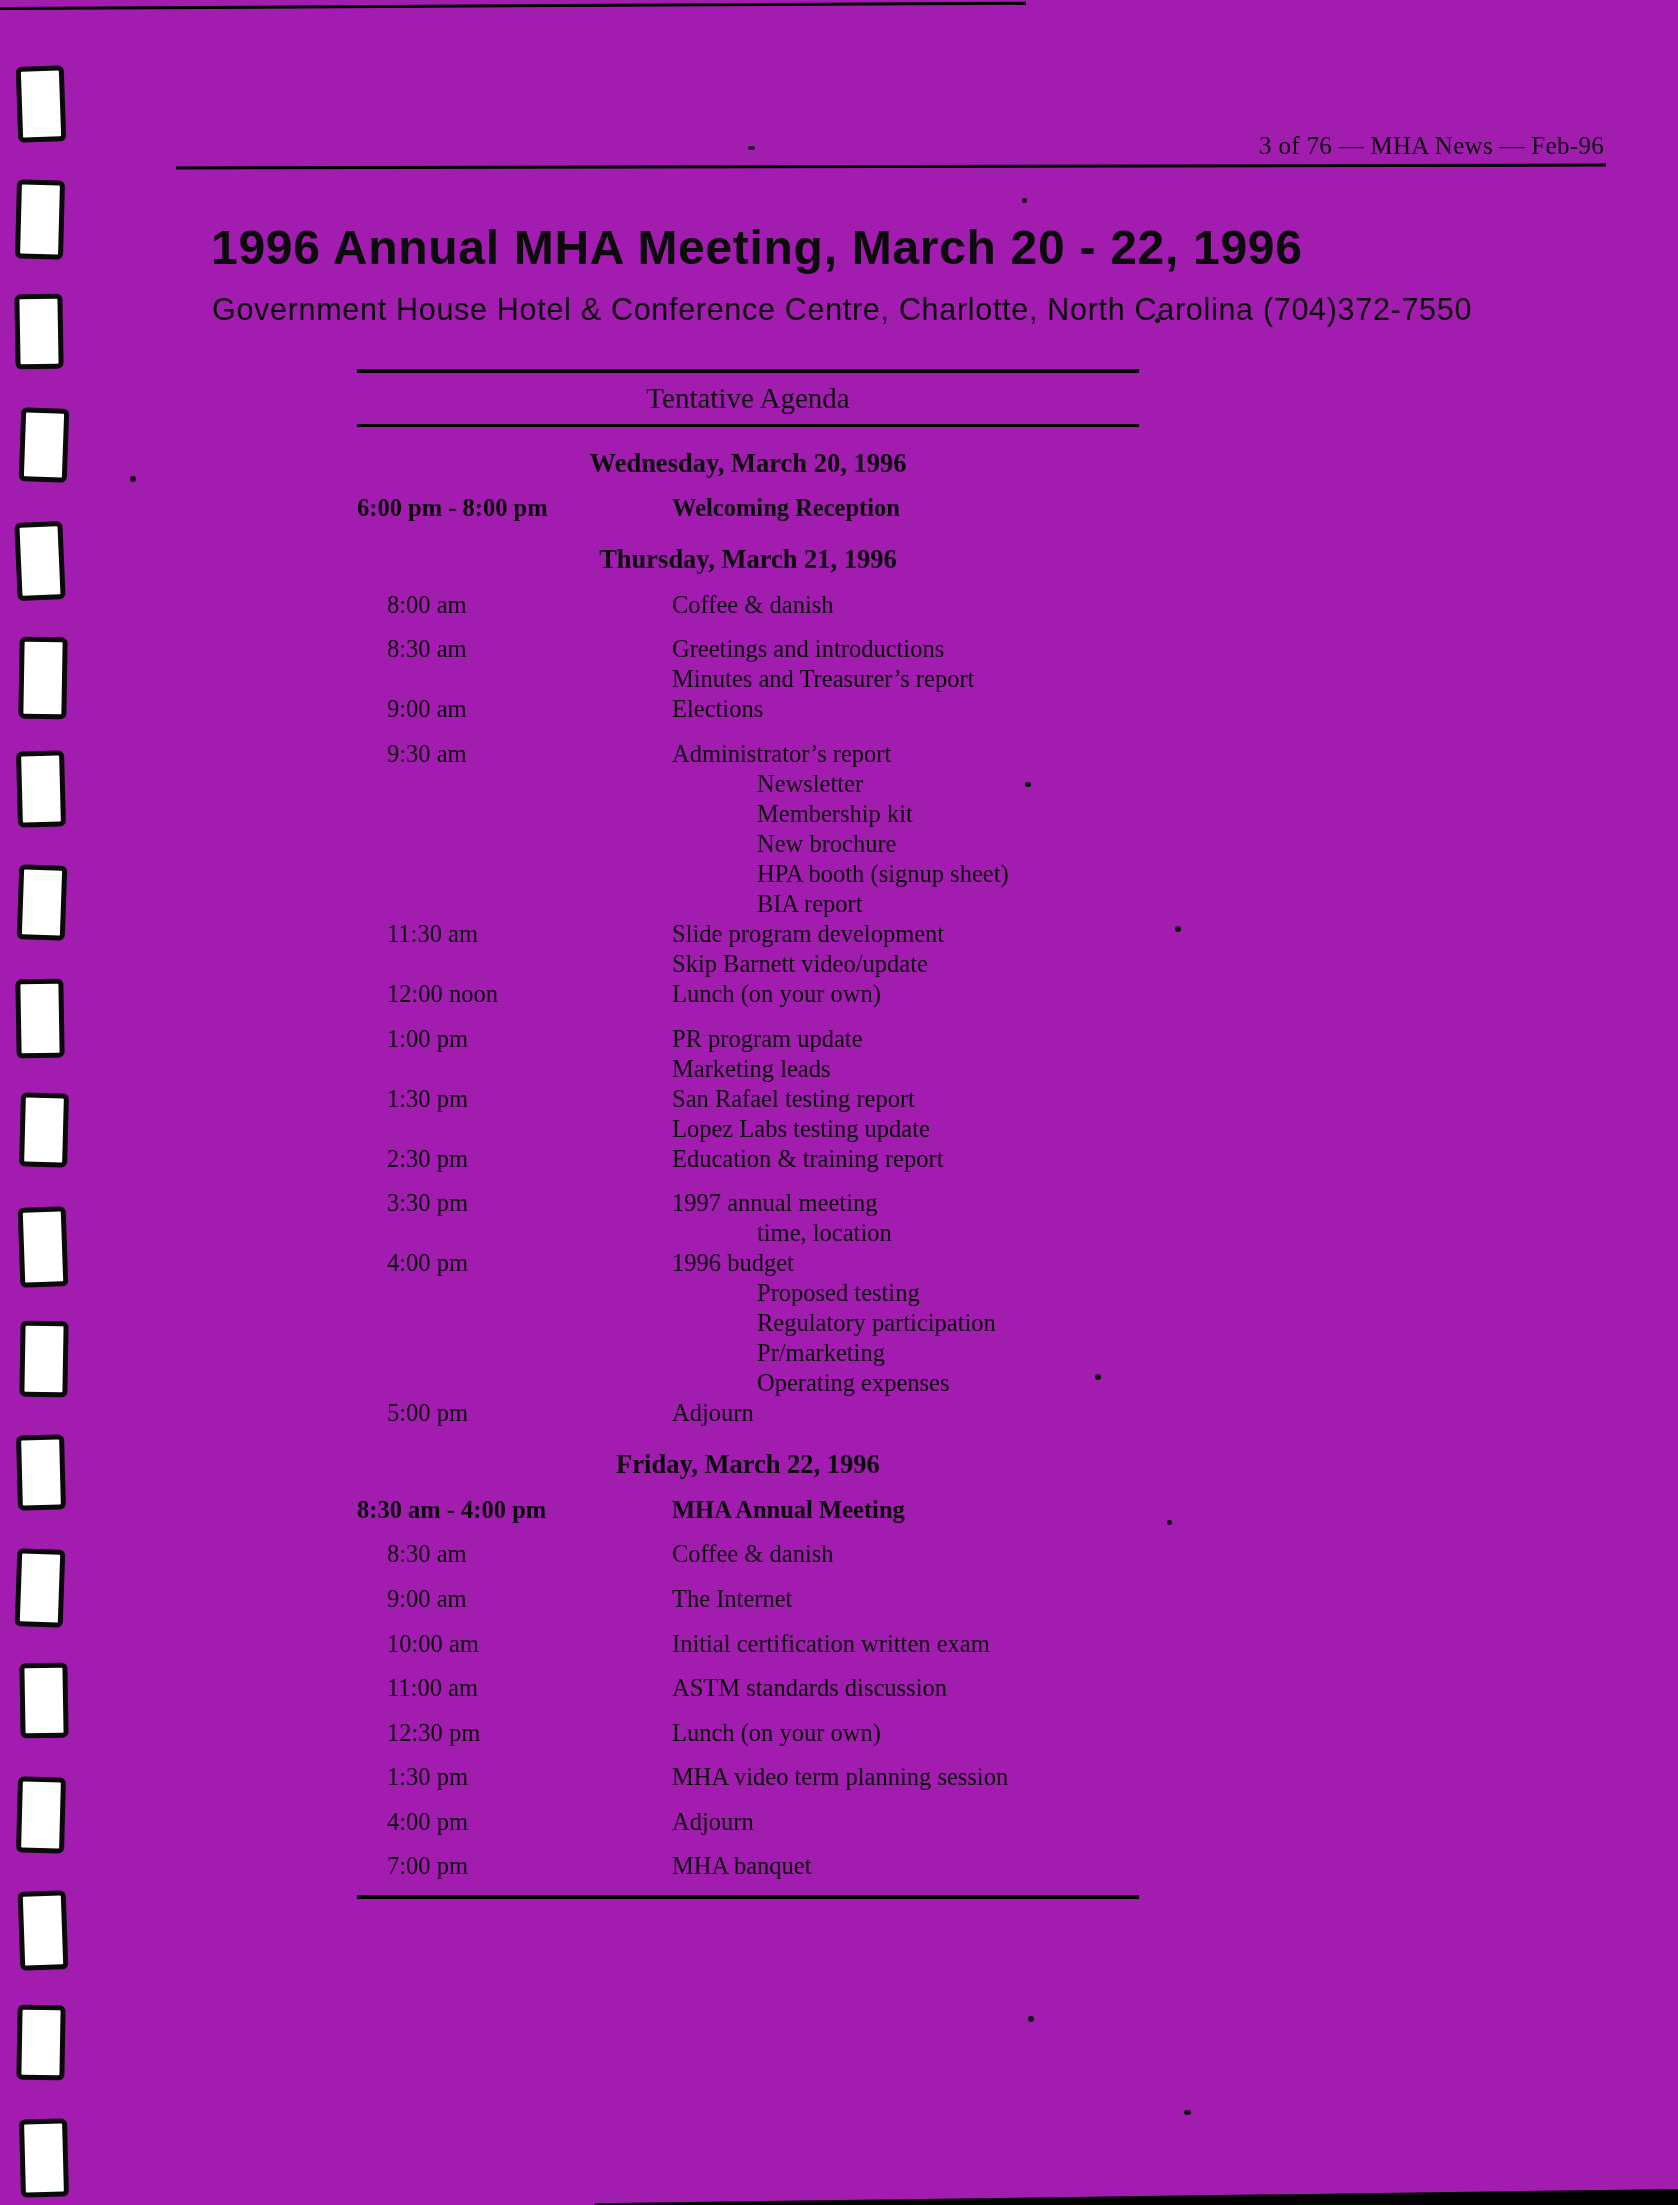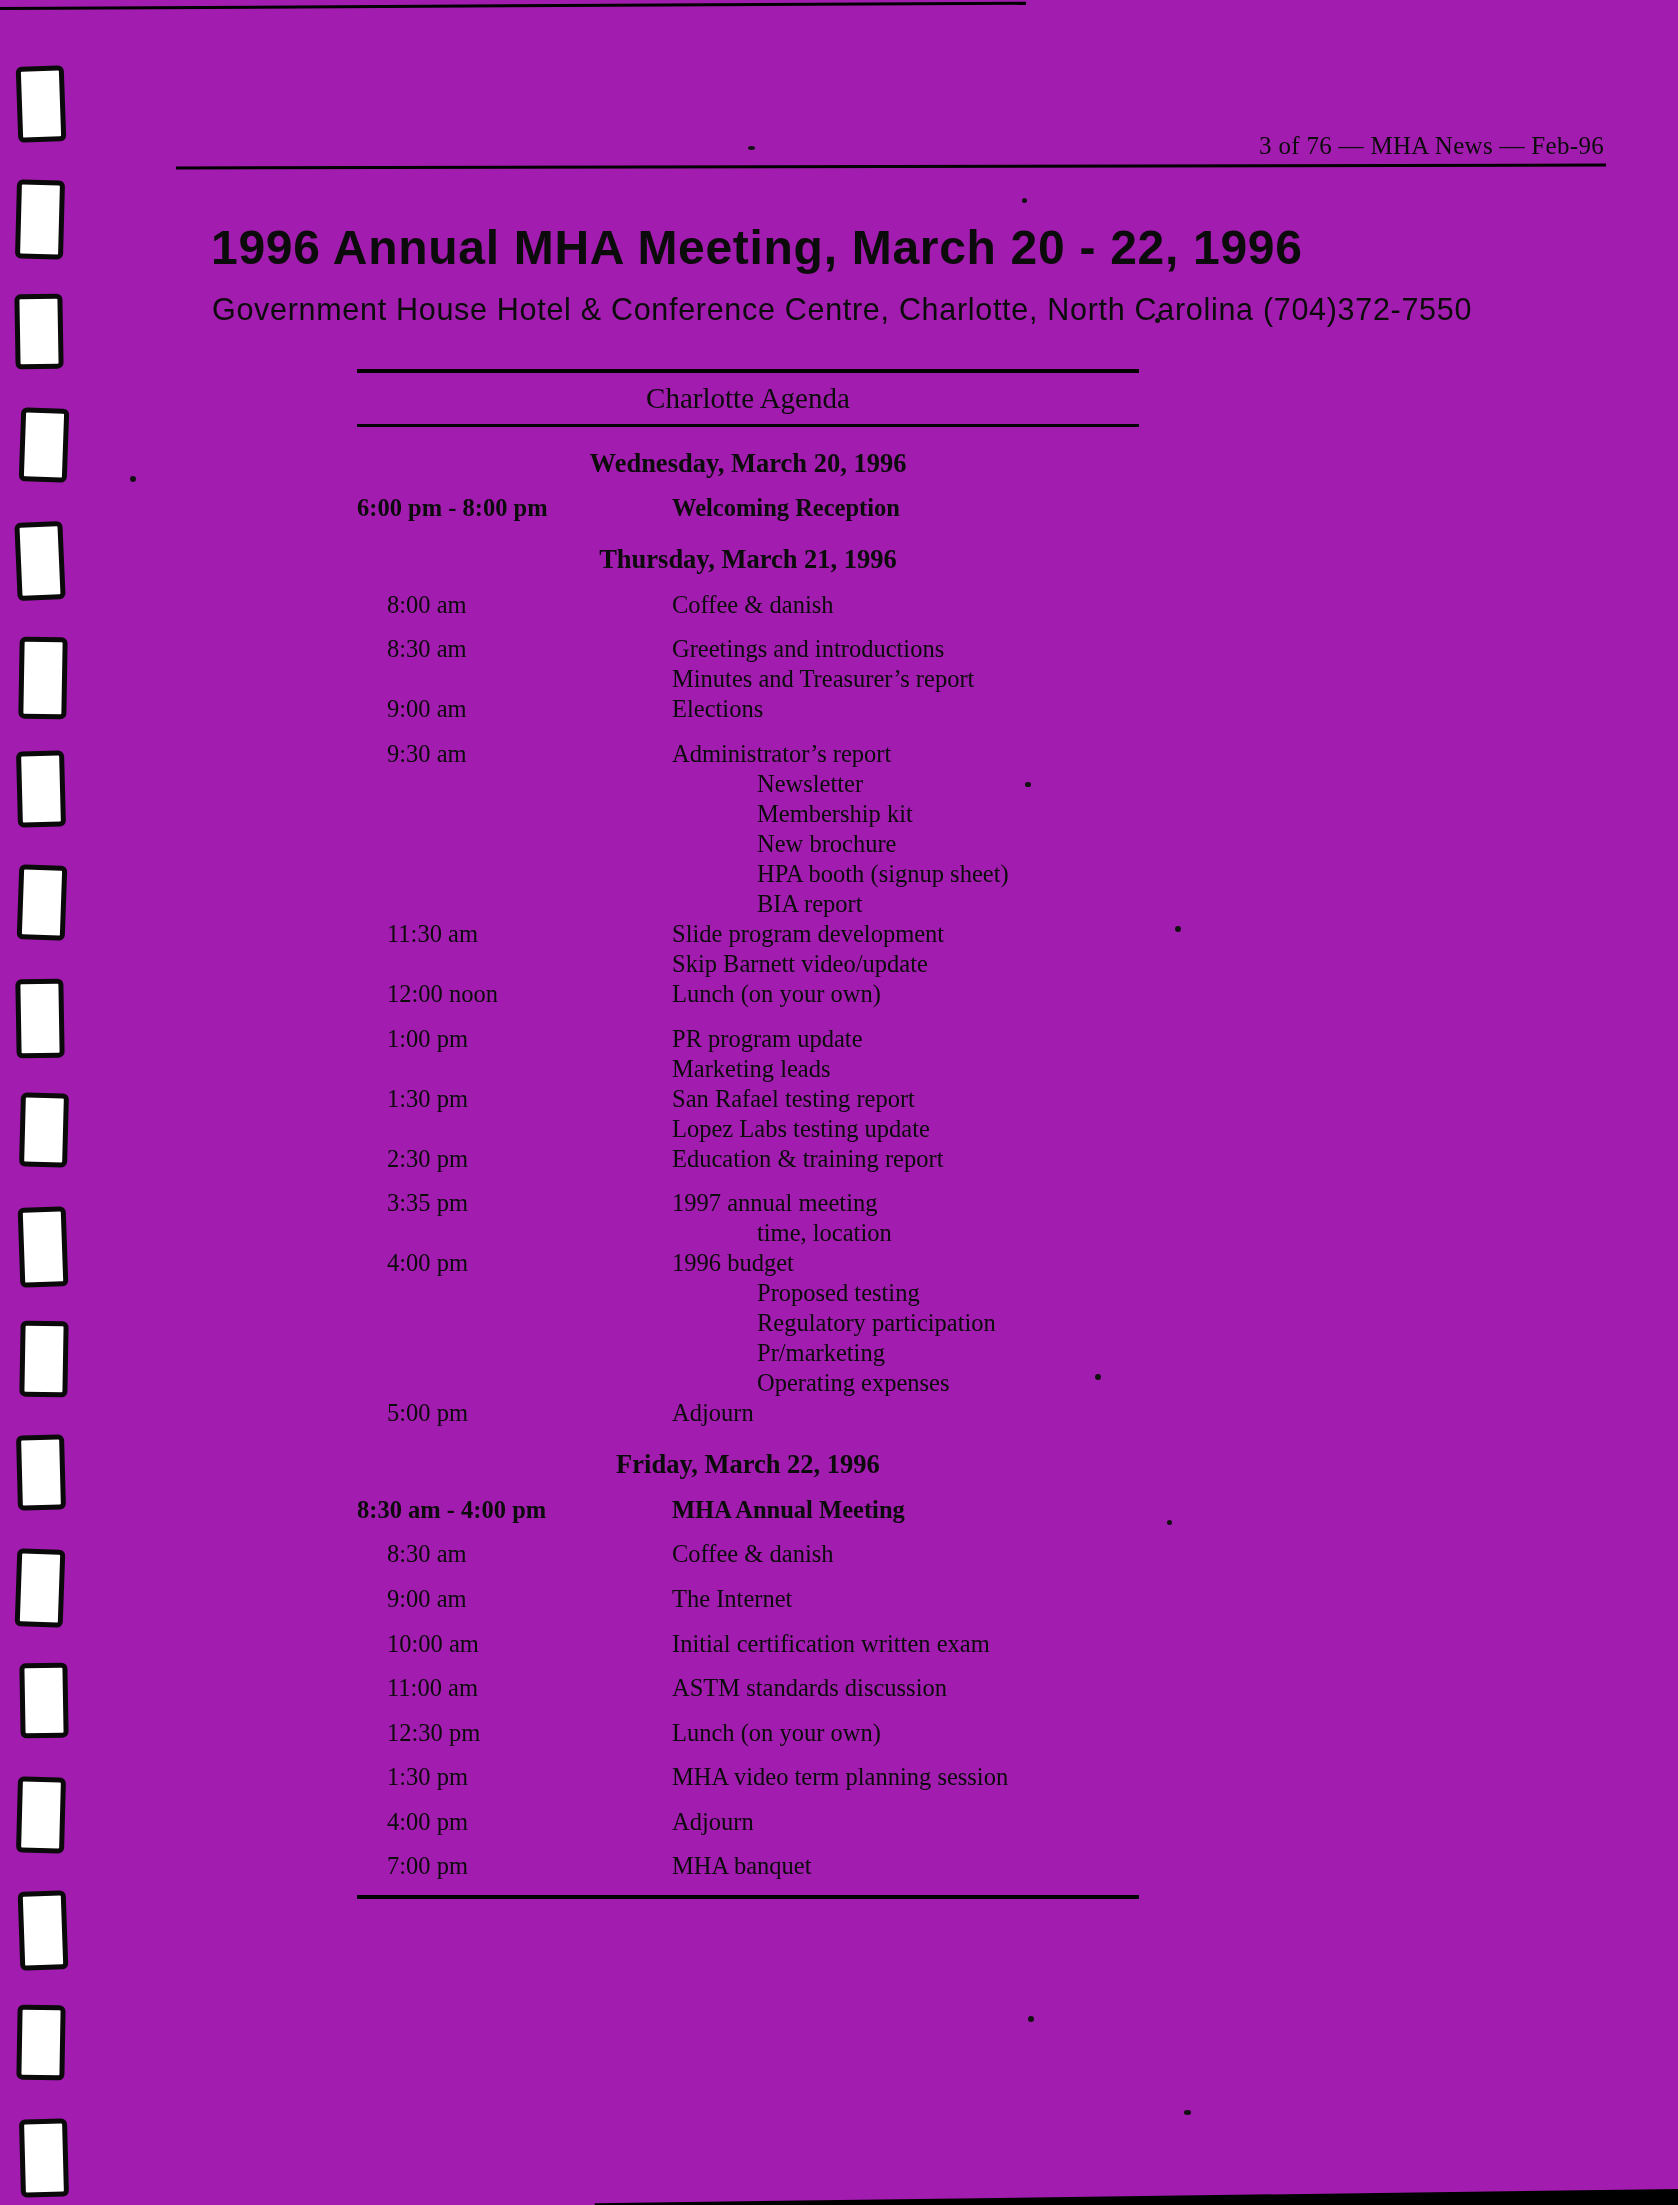--- a/index.html
+++ b/index.html
@@ -126,21 +126,21 @@
     </div>
 
   <div class="hdr">3 of 76 — MHA News — Feb-96</div>
   <div class="hdr-rule"></div>
 
   <h1 class="title">1996 Annual MHA Meeting, March 20 - 22, 1996</h1>
   <div class="subtitle">Government House Hotel &amp; Conference Centre, Charlotte, North Carolina (704)372-7550</div>
 
   <div class="agenda">
     <div class="rule rule-top"></div>
-    <div class="agenda-heading">Charlotte Agenda</div>
+    <div class="agenda-heading">Tentative Agenda</div>
     <div class="rule rule-mid"></div>
     <div id="days">
         <div class="day-section">
           <div class="day-title">Wednesday, March 20, 1996</div>
           <div class="entry emphasis">
             <div class="time">6:00 pm - 8:00 pm</div>
             <div class="lines">
               <div class="line">Welcoming Reception</div>
             </div>
           </div>
@@ -204,21 +204,21 @@
               <div class="line">Lopez Labs testing update</div>
             </div>
           </div>
           <div class="entry tight">
             <div class="time">2:30 pm</div>
             <div class="lines">
               <div class="line">Education &amp; training report</div>
             </div>
           </div>
           <div class="entry">
-            <div class="time">3:35 pm</div>
+            <div class="time">3:30 pm</div>
             <div class="lines">
               <div class="line">1997 annual meeting</div>
               <div class="line sub">time, location</div>
             </div>
           </div>
           <div class="entry tight">
             <div class="time">4:00 pm</div>
             <div class="lines">
               <div class="line">1996 budget</div>
               <div class="line sub">Proposed testing</div>

